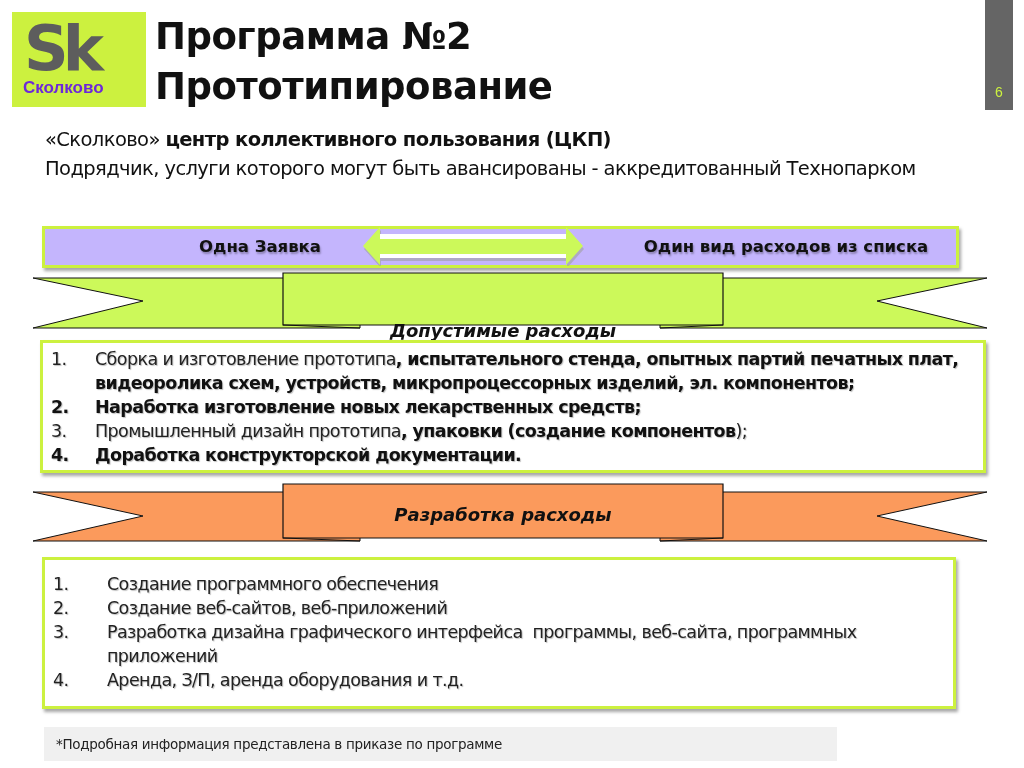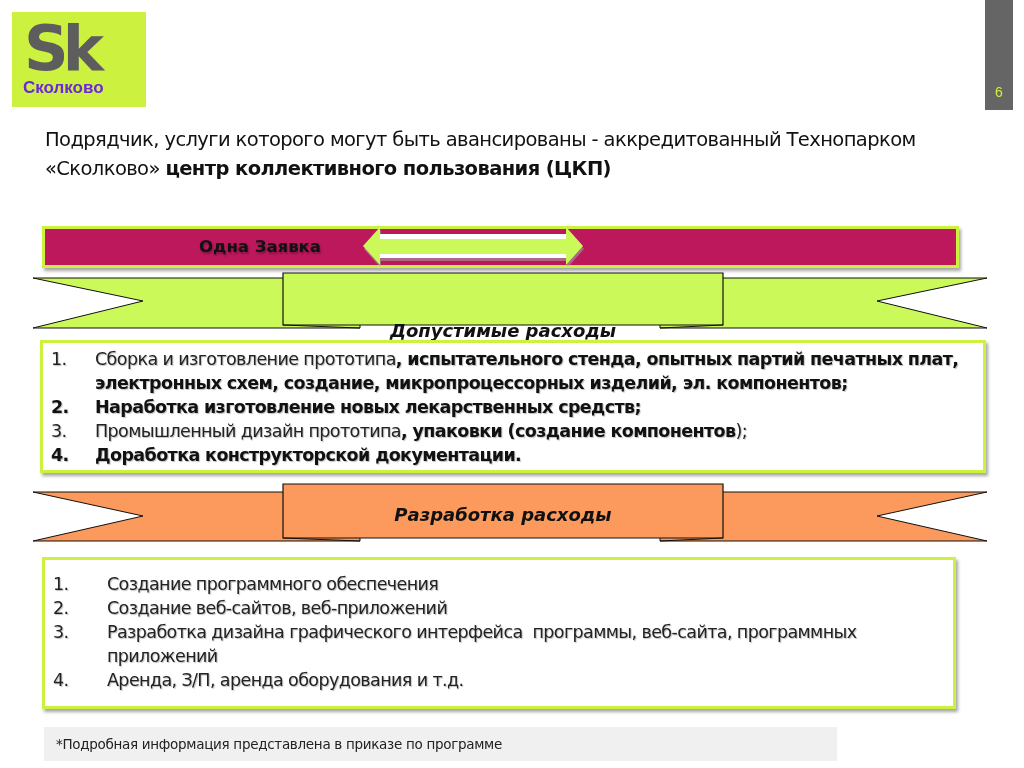--- a/index.html
+++ b/index.html
@@ -7,21 +7,21 @@
          font-family:"Liberation Sans","DejaVu Sans",sans-serif; color:#111; }
   .abs { position:absolute; }
   .logo { left:12px; top:12px; width:134px; height:95px; background:#ccf13f; }
   .logo-sk { position:absolute; left:12px; top:2px; font-size:62px; font-weight:bold; color:#5d5d5d; letter-spacing:-6px; font-family:"DejaVu Sans",sans-serif; line-height:70px; }
   .logo-name { position:absolute; left:11px; top:66px; font-size:17px; font-weight:bold; color:#6d28d9; font-family:"Liberation Sans",sans-serif; }
   .page-bar { left:985px; top:0; width:28px; height:110px; background:#656565; }
   .page-num { position:absolute; bottom:10px; width:100%; text-align:center; color:#ccf13f; font-size:14px; }
   .title { left:155px; top:12px; font-size:37px; font-weight:bold; line-height:50px; font-family:"DejaVu Sans",sans-serif; letter-spacing:-0.5px; }
   .intro { left:45px; top:126px; font-size:19.5px; line-height:28.5px; font-family:"DejaVu Sans",sans-serif; letter-spacing:-0.6px; width:970px; }
   .intro b { font-weight:bold; }
-  .rowbox { left:42px; top:226px; width:911px; height:36px; border:3px solid #ccf13f; box-shadow:2px 3px 3px rgba(0,0,0,0.35); background:#be185d; }
+  .rowbox { left:42px; top:226px; width:911px; height:36px; border:3px solid #ccf13f; box-shadow:2px 3px 3px rgba(0,0,0,0.35); background:#c4b5fd; }
   .row-left { position:absolute; left:0; width:430px; top:8px; text-align:center; font-weight:bold; font-size:16.5px; text-shadow:1px 2px 2px rgba(0,0,0,0.3); font-family:"DejaVu Sans",sans-serif; }
   .row-right { position:absolute; right:0; width:520px; top:8px; text-align:center; padding-left:180px; box-sizing:border-box; font-weight:bold; font-size:16.5px; text-shadow:1px 2px 2px rgba(0,0,0,0.3); font-family:"DejaVu Sans",sans-serif; }
   .dbl-arrow { left:360px; top:226px; width:226px; height:40px; }
   .ribbon { left:30px; width:960px; height:70px; }
   .banner-text { position:absolute; left:283px; width:440px; text-align:center; font-size:18px; font-weight:bold; font-style:italic; font-family:"DejaVu Sans",sans-serif; }
   .listbox { border:3px solid #ccf13f; box-shadow:2px 3px 3px rgba(0,0,0,0.35); background:#fff; box-sizing:border-box; }
   .list1 { left:40px; top:340px; width:946px; height:133px; padding:4px 0 0 8px; }
   .list2 { left:42px; top:557px; width:914px; height:152px; padding:12px 0 0 8px; }
   .li { display:flex; font-size:17.5px; line-height:24px; font-family:"DejaVu Sans",sans-serif; letter-spacing:-0.6px; text-shadow:1px 1px 1px rgba(0,0,0,0.25); color:#222; }
   .li .n { flex:0 0 44px; }
@@ -37,50 +37,53 @@
 <div class="abs logo">
   <span class="logo-sk">Sk</span>
   <span class="logo-name">Сколково</span>
 </div>
 
 <div class="abs page-bar">
   <span class="page-num">6</span>
 </div>
 
 <div class="abs title">
+  <div>Программа №2</div>
+  <div>Прототипирование</div>
 </div>
 
 <div class="abs intro">
+  <div><span>«Сколково» </span><b>центр коллективного пользования (ЦКП)</b></div>
   <div>Подрядчик, услуги которого могут быть авансированы - аккредитованный Технопарком</div>
-  <div><span>«Сколково» </span><b>центр коллективного пользования (ЦКП)</b></div>
 </div>
 
 <div class="abs rowbox">
   <span class="row-left">Одна Заявка</span>
+  <span class="row-right">Один вид расходов из списка</span>
 </div>
 <svg class="abs dbl-arrow" viewBox="0 0 226 40">
   <polygon points="3,21 20,2 20,9 206,9 206,2 223,21 206,40 206,33 20,33 20,40" fill="#a0a0a0" opacity="0.6" transform="translate(1,2)"></polygon>
   <polygon points="3,20 20,1 20,8 206,8 206,1 223,20 206,39 206,32 20,32 20,39" fill="#ccf95a"></polygon>
   <rect x="20" y="8" width="186" height="5" fill="#ffffff"></rect>
   <rect x="20" y="28" width="186" height="4" fill="#ffffff"></rect>
 </svg>
 
 <svg class="abs ribbon" style="top:270px;" viewBox="0 0 960 70">
   <polygon points="3,8 330,8 330,58 3,58 113,31" fill="#ccf95a" stroke="#111" stroke-width="1"></polygon>
   <polygon points="630,8 957,8 847,31 957,58 630,58" fill="#ccf95a" stroke="#111" stroke-width="1"></polygon>
   <polygon points="253,3 693,3 693,55 253,55" fill="#ccf95a" stroke="#111" stroke-width="1.2"></polygon>
   <line x1="693" y1="55" x2="630" y2="58" stroke="#111" stroke-width="1"></line>
   <line x1="253" y1="55" x2="330" y2="58" stroke="#111" stroke-width="1"></line>
 </svg>
 <span class="banner-text" style="top:292px;margin-top:28px;">Допустимые расходы</span>
 
 <div class="abs listbox list1">
   <div class="li">
     <span class="n">1.</span>
-    <span class="t"><span>Сборка и изготовление прототипа</span><span class="bold">, испытательного стенда, опытных партий печатных плат, электронных схем, создание, микропроцессорных изделий, эл. компонентов;</span></span>
+    <span class="t"><span>Сборка и изготовление прототипа</span><span class="bold">, испытательного стенда, опытных партий печатных плат, видеоролика схем, устройств, микропроцессорных изделий, эл. компонентов;</span></span>
   </div>
   <div class="li">
     <span class="n bold">2.</span>
     <span class="t bold">Наработка изготовление новых лекарственных средств;</span>
   </div>
   <div class="li">
     <span class="n">3.</span>
     <span class="t"><span>Промышленный дизайн прототипа</span><span class="bold">, упаковки (создание компонентов</span><span>);</span></span>
   </div>
   <div class="li">

